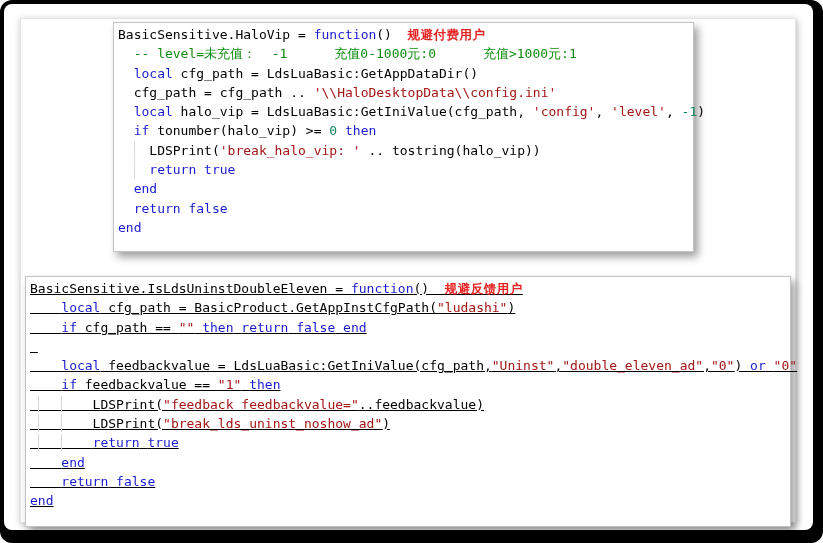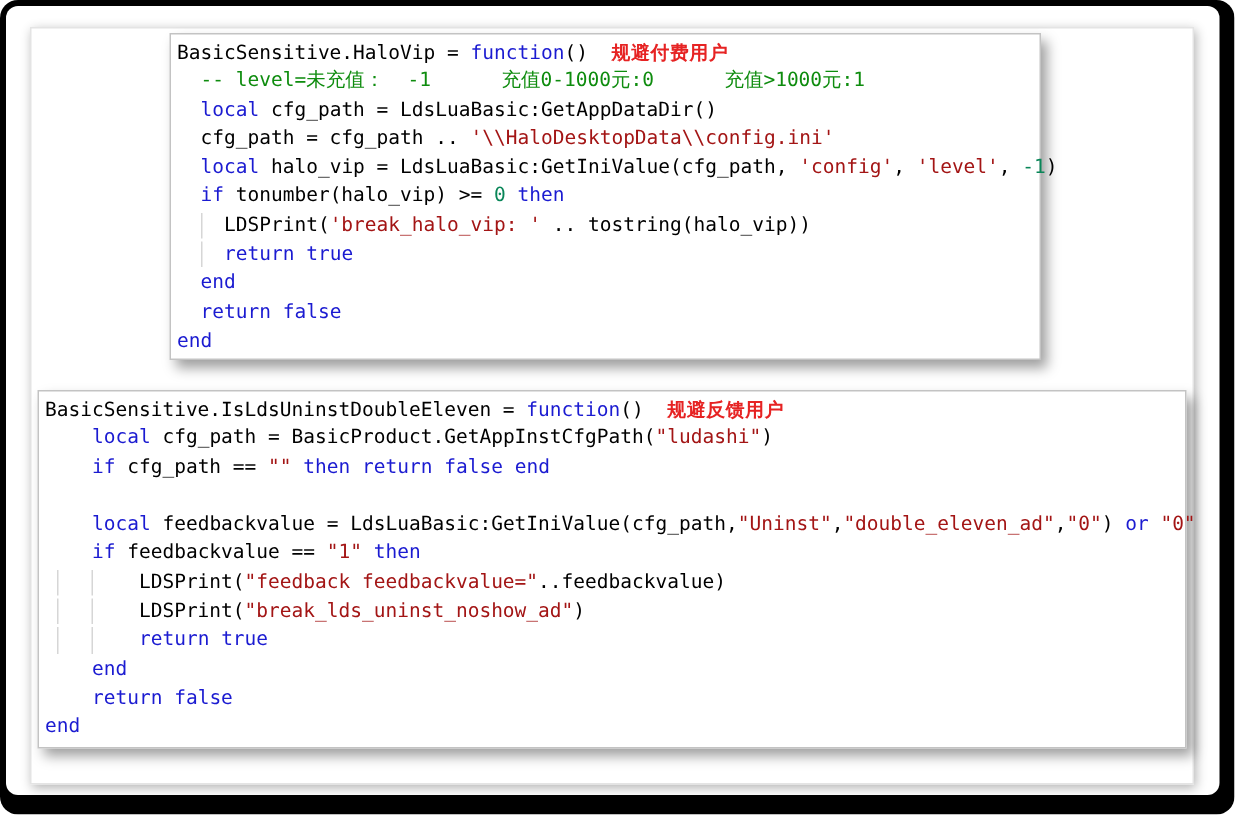--- a/index.html
+++ b/index.html
@@ -23,27 +23,27 @@
     width:774px;height:503px;
     background:#ffffff;
     border:1px solid #e4e4e4;
     box-shadow:1px 2px 7px rgba(0,0,0,0.30);
   }
   .code-panel{
     position:absolute;
     background:#ffffff;
     border:1px solid var(--panel-border,#c3c3c3);
     box-shadow:4px 5px 8px rgba(0,0,0,0.38);
-    padding:2px 0 2px 4px;
+    padding:2px 0 14px 4px;
     font-size:13px;
     white-space:pre;
     overflow:visible;
   }
   .panel-0{left:113px;top:22px;width:575px;height:212px;}
-  .panel-1{left:25px;top:260px;width:760px;height:233px;}
+  .panel-1{left:25px;top:276px;width:760px;height:233px;text-decoration:underline;}
   .ln{
     position:relative;
     height:19.3px;line-height:19.3px;
     white-space:pre;
   }
   .guide{
     position:absolute;top:1px;bottom:1px;width:1px;
     background:var(--guide,#d6d6d6);
   }
   .tok-p{color:var(--plain,#000000);}

